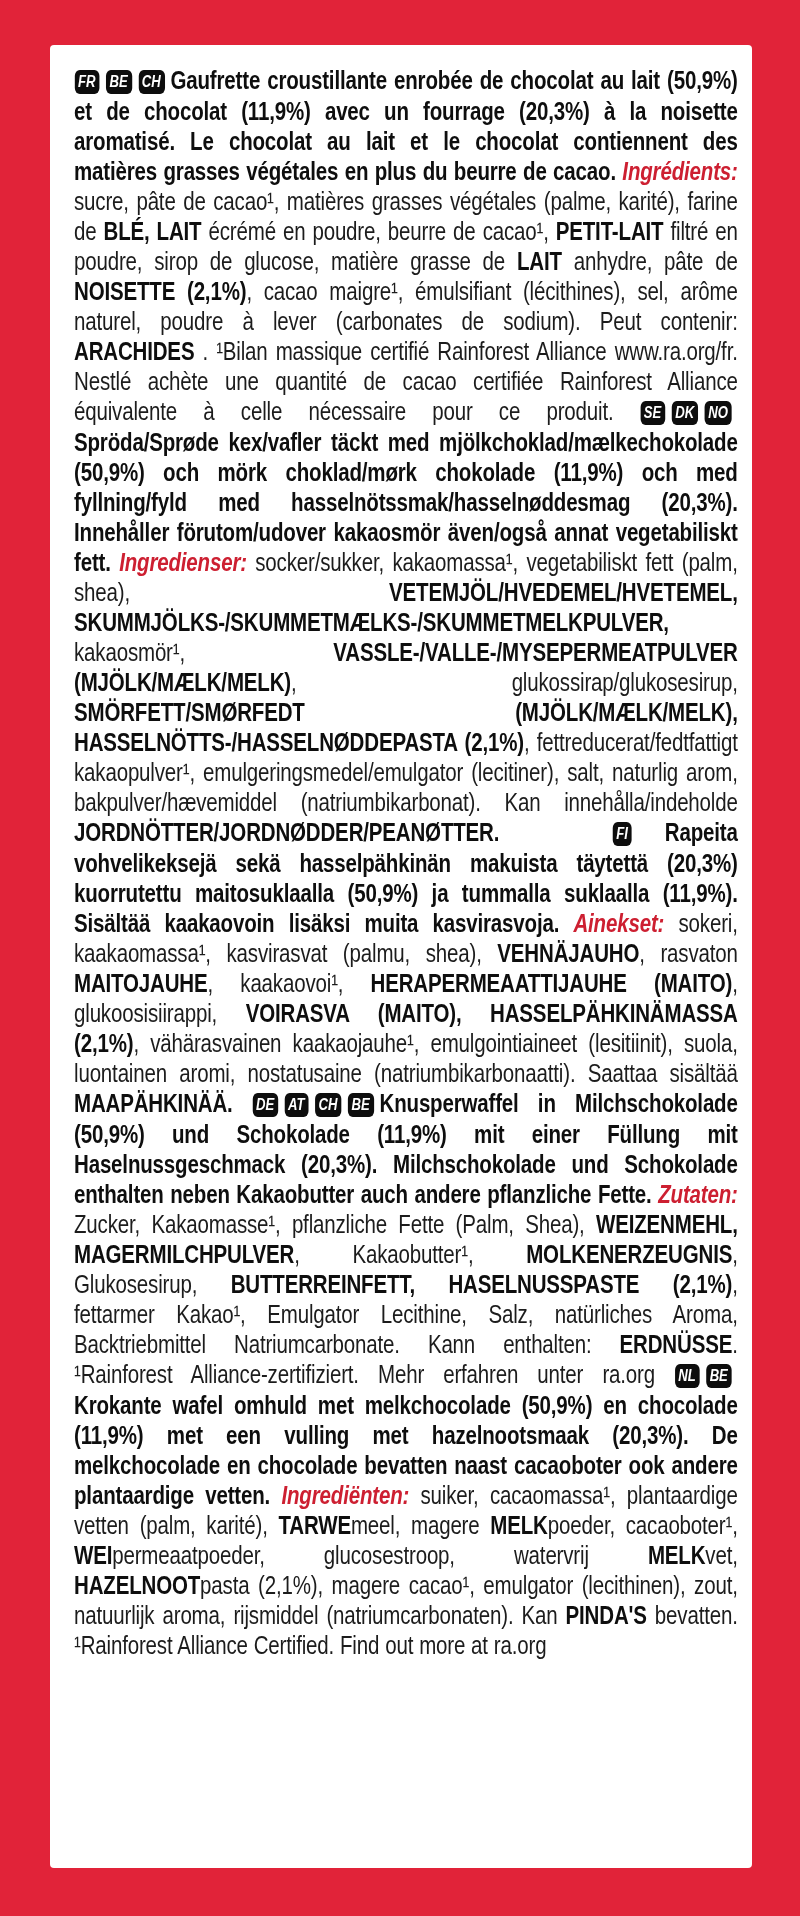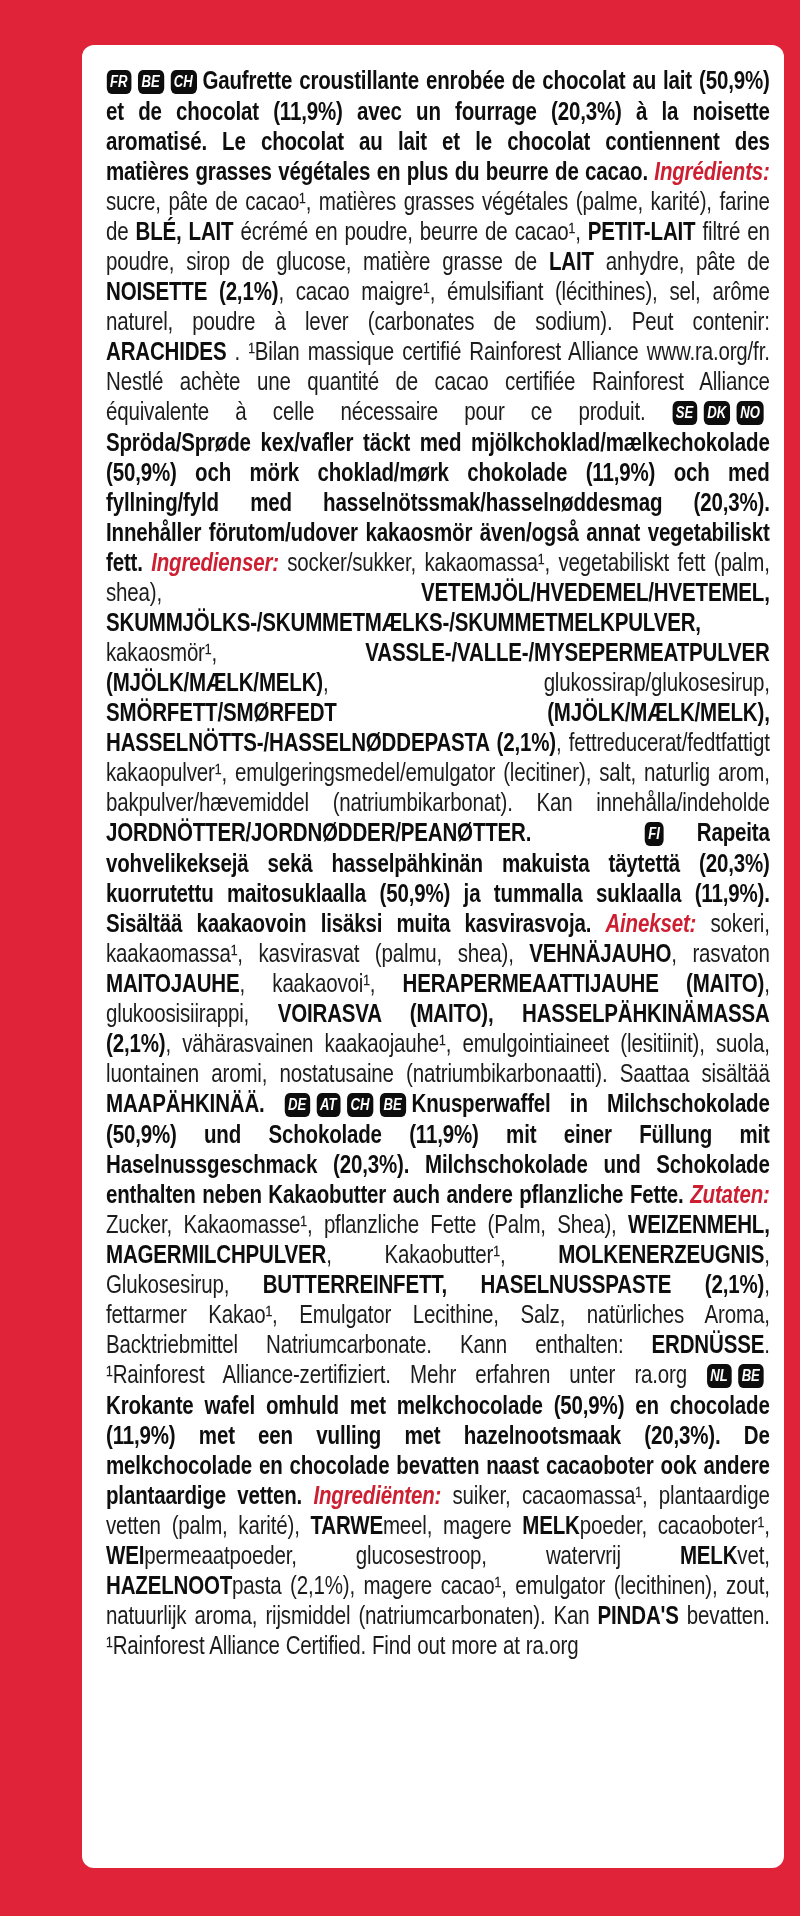--- a/index.html
+++ b/index.html
@@ -13,25 +13,24 @@
     font-family: "Liberation Sans", sans-serif;
     overflow: hidden;
   }
   .panel {
     position: absolute;
     left: 50px;
     top: 45px;
     width: 702px;
     height: 1823px;
     background: #ffffff;
-    border-radius: 12px;
+    border-radius: 4px;
     box-sizing: border-box;
     padding: 20px 14px 20px 24px;
     overflow: hidden;
-    margin-left: 32px;
   }
   
   .condense {
     width: 121.9%;
     transform: scaleX(0.82);
     transform-origin: top left;
   }
   .ingredients-text {
     text-align: justify;
     font-size: 25px;

